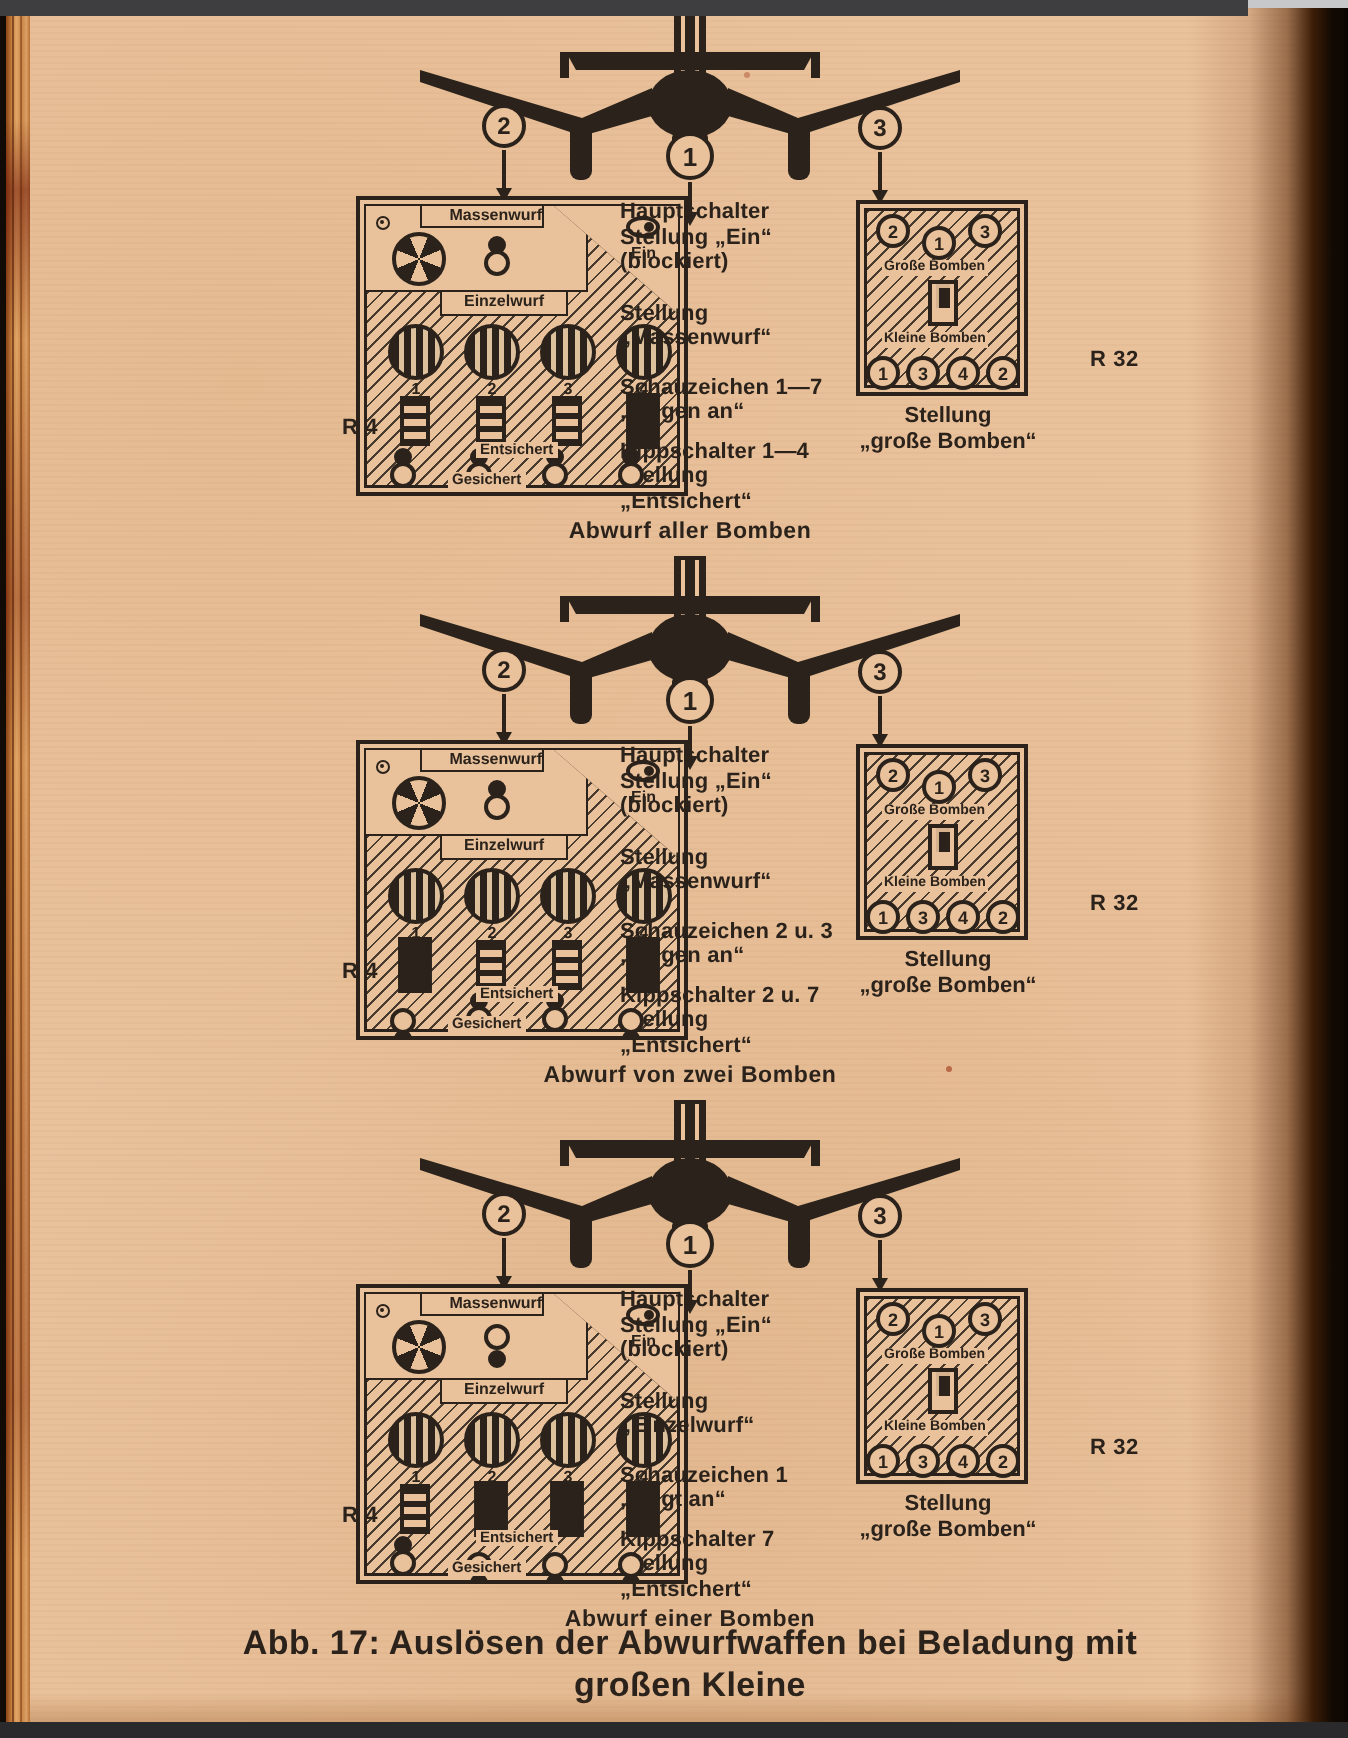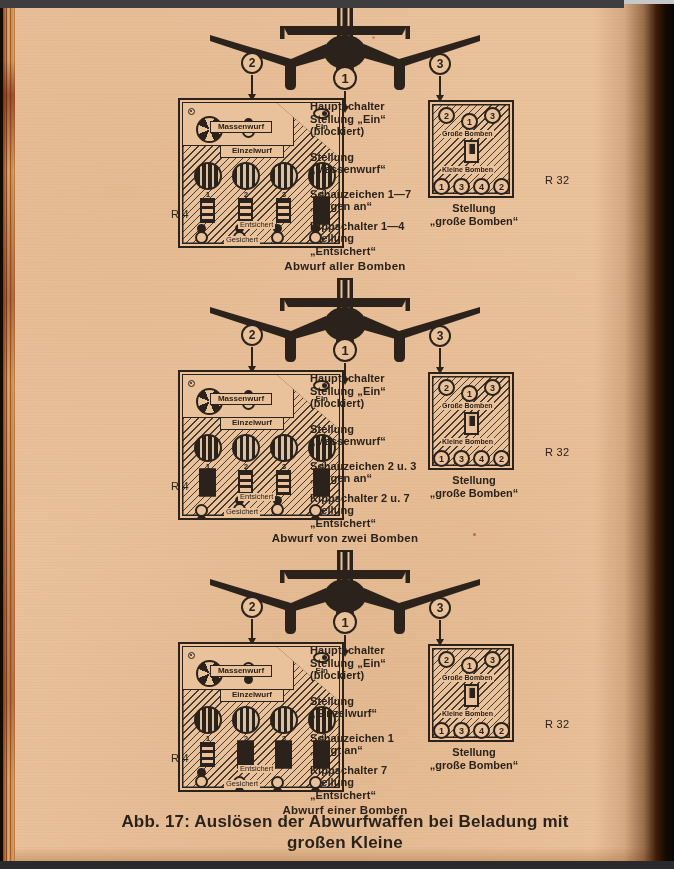--- a/index.html
+++ b/index.html
@@ -50,45 +50,45 @@
     background-image:repeating-linear-gradient(135deg, var(--ink-soft) 0 1px, transparent 1px 5px);
     box-shadow:inset 0 0 0 2px var(--paper), inset 0 0 0 3.5px var(--ink);}
   .r4-clear{position:absolute;left:3px;top:3px;width:110px;height:42px;background:var(--paper);
     border-right:1.5px solid var(--ink);border-bottom:1.5px solid var(--ink);}
   .screw{position:absolute;left:5px;top:5px;width:7px;height:7px;border:1.5px solid var(--ink);border-radius:50%;box-sizing:border-box;background:var(--paper);}
   .screw::after{content:'';position:absolute;left:1px;top:1px;width:2px;height:2px;border-radius:50%;background:var(--ink);}
   .propknob{position:absolute;left:13px;top:13px;width:27px;height:27px;border:2px solid var(--ink);border-radius:50%;box-sizing:border-box;
     background:conic-gradient(from 22deg, var(--ink) 0 45deg, var(--paper) 45deg 90deg, var(--ink) 90deg 135deg, var(--paper) 135deg 180deg,
       var(--ink) 180deg 225deg, var(--paper) 225deg 270deg, var(--ink) 270deg 315deg, var(--paper) 315deg 360deg);}
   .mass-box{position:absolute;left:30px;top:2px;width:62px;height:12px;border:1.5px solid var(--ink);background:var(--paper);
-    box-sizing:border-box;font-size:8px;font-weight:700;text-align:center;line-height:9px;margin-top:19px;}
+    box-sizing:border-box;font-size:8px;font-weight:700;text-align:right;line-height:9px;}
   .einzel-box{position:absolute;left:40px;top:45px;width:64px;height:13px;border:1.5px solid var(--ink);background:var(--paper);
     box-sizing:border-box;font-size:8px;font-weight:700;text-align:center;line-height:10px;z-index:3;}
   .ein-corner{position:absolute;right:3px;top:3px;width:62px;height:54px;background:var(--paper);
     clip-path:polygon(0 0,100% 0,100% 100%);}
   .ein-diag{position:absolute;left:0;top:0;width:86px;height:2px;background:var(--ink);transform-origin:0 0;transform:rotate(41deg);}
   .ein-oval{position:absolute;right:9px;top:5px;width:17px;height:11px;border:2px solid var(--ink);border-radius:50%;box-sizing:border-box;background:var(--paper);}
   .ein-oval::after{content:'';position:absolute;right:1px;top:1px;width:5px;height:5px;border-radius:50%;background:var(--ink);}
   .ein-text{position:absolute;right:11px;top:19px;font-size:8px;font-weight:700;}
   .dial{position:absolute;top:62px;width:28px;height:28px;border:2px solid var(--ink);border-radius:50%;box-sizing:border-box;
     background:repeating-linear-gradient(90deg, var(--ink) 0 3.5px, #dcc19c 3.5px 6px);}
   .dial-num{position:absolute;top:90px;width:28px;text-align:center;font-size:8px;font-weight:700;}
   .indicator{position:absolute;top:98px;width:15px;height:25px;border:2px solid var(--ink);box-sizing:border-box;}
   .indicator.striped{background:repeating-linear-gradient(180deg, var(--ink) 0 3px, var(--paper) 3px 6.5px);}
   .indicator.black{background:var(--ink);transform:scale(1.12);}
-  .lbl-strip{position:absolute;font-size:7.5px;font-weight:400;background:var(--paper);padding:0 2px;line-height:8px;z-index:3;text-align:right;}
+  .lbl-strip{position:absolute;font-size:7.5px;font-weight:700;background:var(--paper);padding:0 2px;line-height:8px;z-index:3;text-align:right;}
   .toggle{position:absolute;width:14px;display:flex;flex-direction:column;align-items:center;z-index:2;}
   .toggle.up{top:124px;}
   .toggle.down{top:132px;flex-direction:column-reverse;}
   .tg-knob{width:9px;height:9px;border:2px solid var(--ink);border-radius:50%;background:var(--ink);box-sizing:border-box;}
   .tg-base{width:13px;height:13px;border:2.5px solid var(--ink);border-radius:50%;background:var(--paper);box-sizing:border-box;margin-top:-2px;}
   .toggle.down .tg-base{margin-top:0;margin-bottom:-2px;}
   .sel-toggle{position:absolute;left:58px;top:15px;width:14px;display:flex;flex-direction:column;align-items:center;}
   .sel-toggle.down{flex-direction:column-reverse;top:17px;}
-  .r-label{position:absolute;font-size:11px;font-weight:400;letter-spacing:.3px;padding-left:24px;}
+  .r-label{position:absolute;font-size:11px;font-weight:700;letter-spacing:.3px;padding-left:24px;}
 
   
   .notes{position:absolute;left:310px;top:92px;width:145px;}
   .note{font-size:11px;line-height:12.5px;font-weight:700;white-space:pre-line;letter-spacing:.1px;}
   .note.n1{margin-bottom:13px;} .note.n2{margin-bottom:12px;} .note.n3{margin-bottom:7px;}
 
   
   .r32{position:absolute;left:428px;top:92px;width:86px;height:98px;box-sizing:border-box;border:2px solid var(--ink);
     background-color:var(--paper);
     background-image:repeating-linear-gradient(135deg, var(--ink-soft) 0 1px, transparent 1px 5px);

